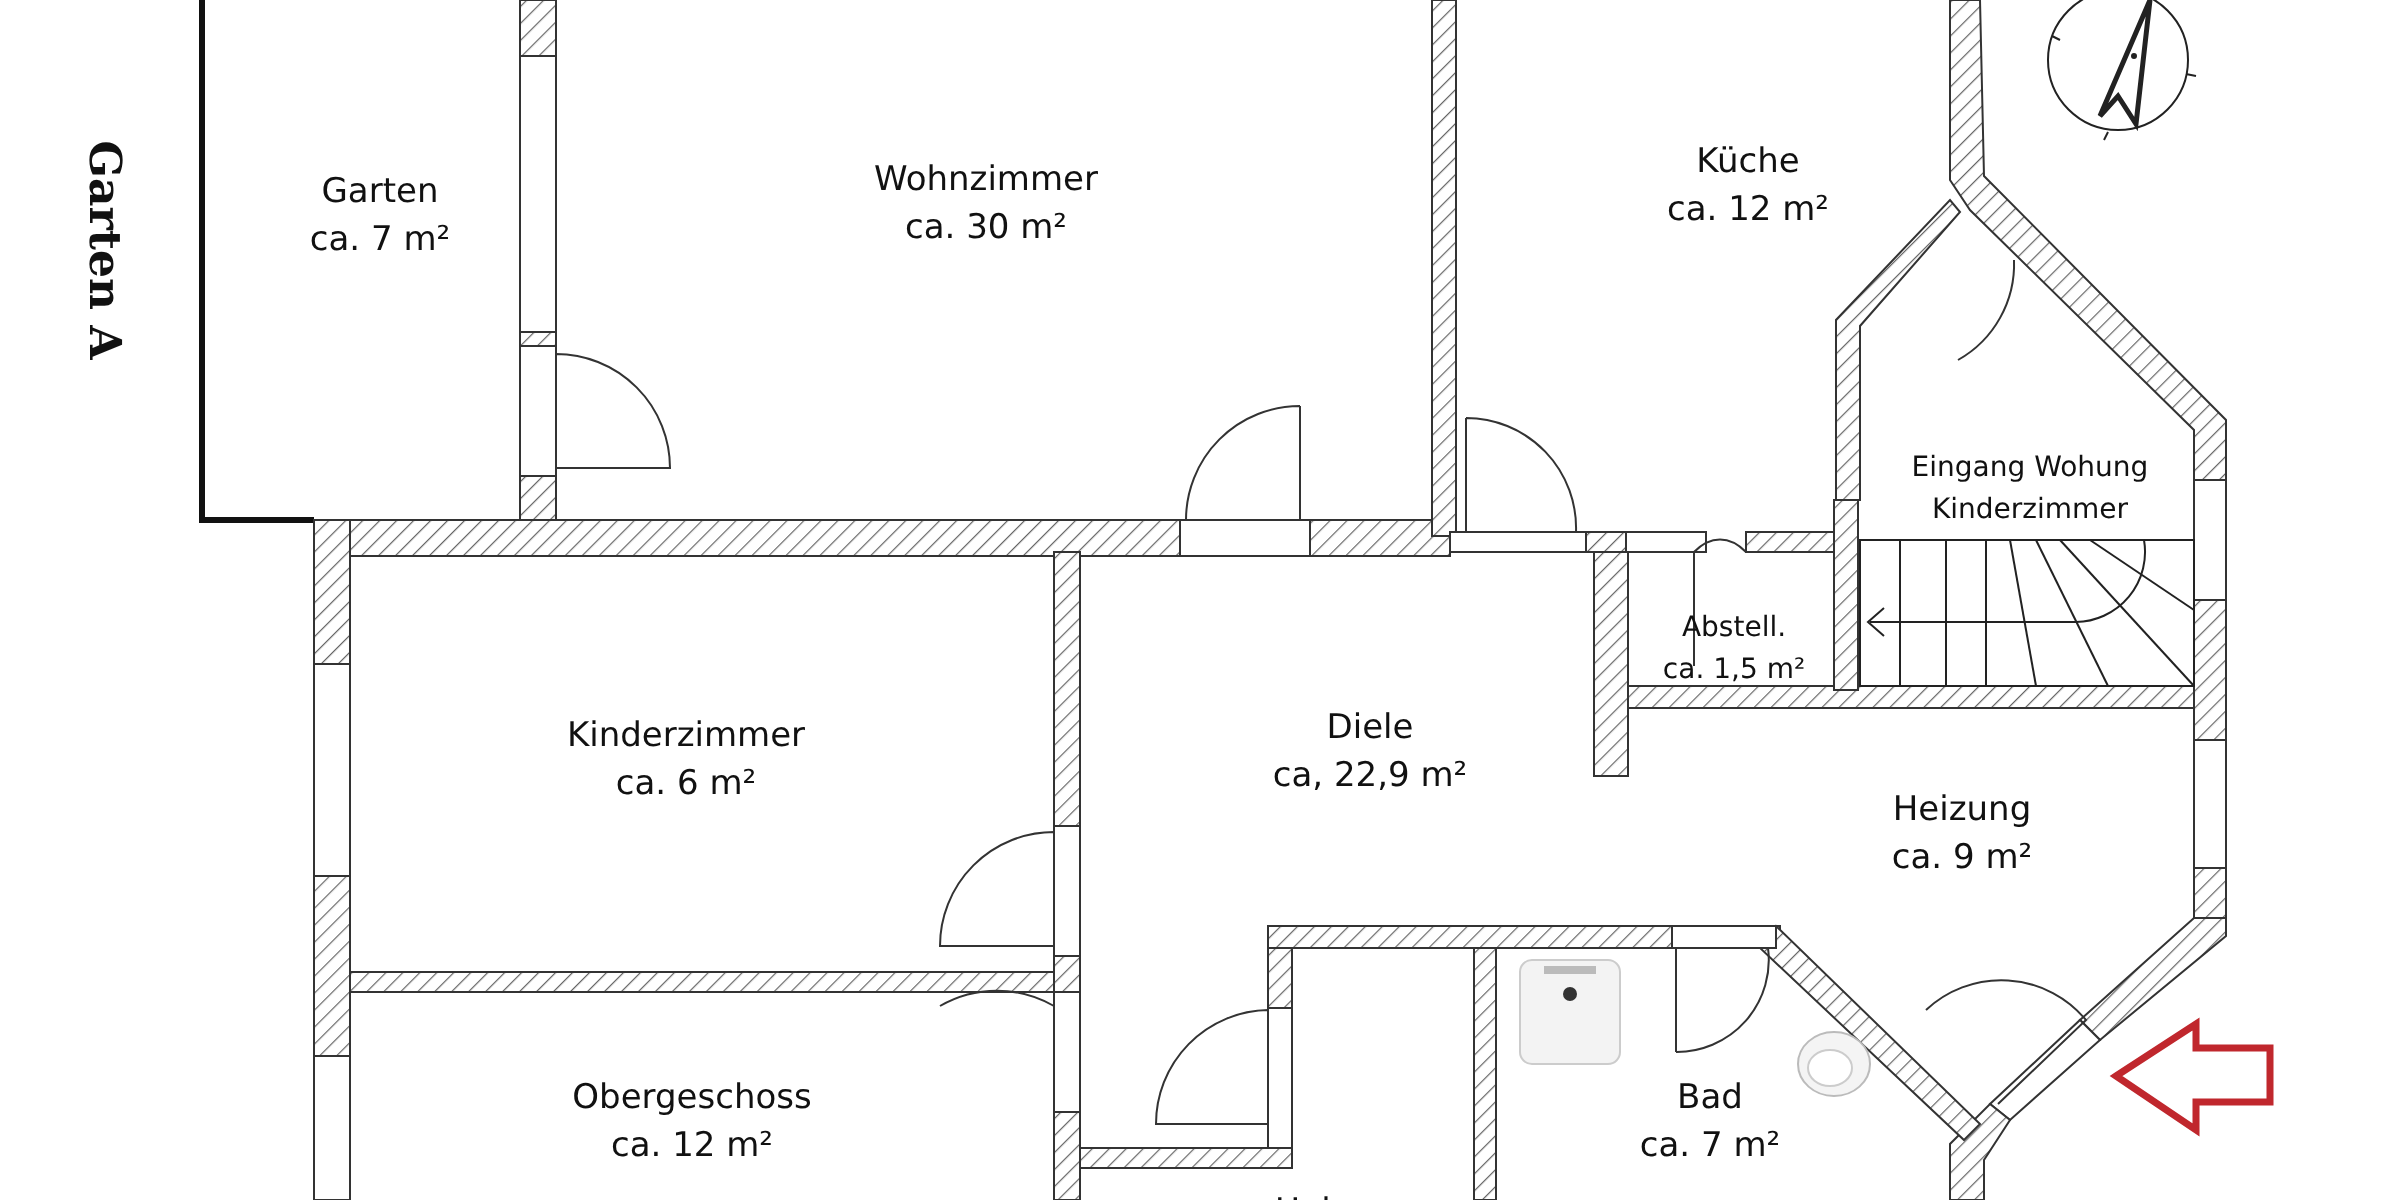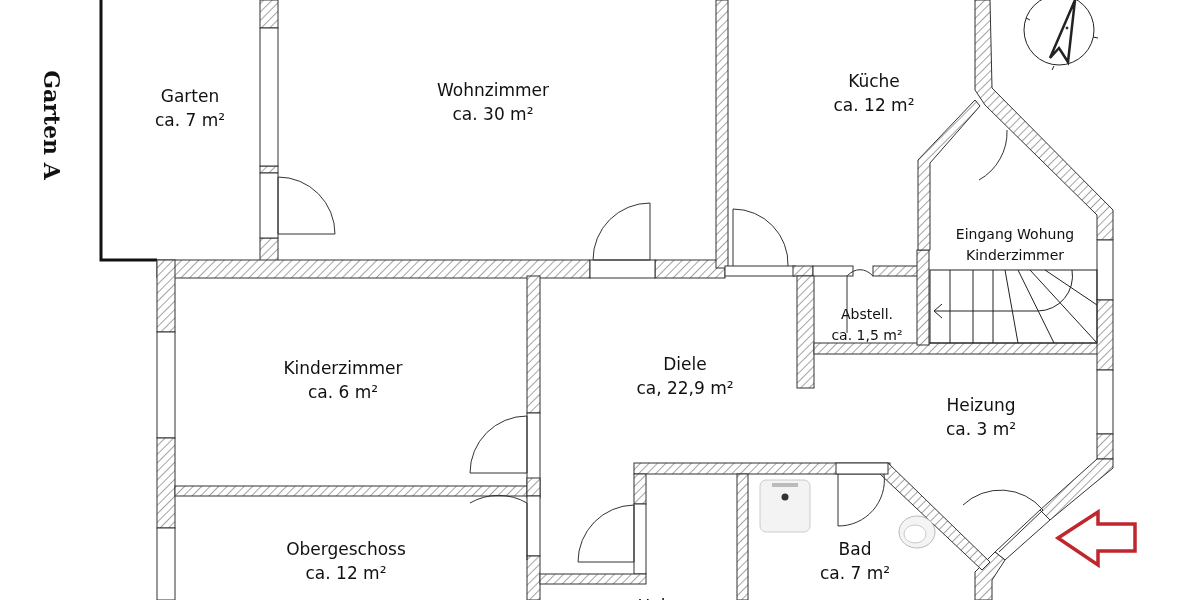--- a/index.html
+++ b/index.html
@@ -154,21 +154,21 @@
 <div class="room-label" style="left:343px;top:380px;">
   <div>Kinderzimmer</div>
   <div>ca. 6 m²</div>
 </div>
 <div class="room-label" style="left:656px;top:376px;margin-left:29px;">
   <div>Diele</div>
   <div>ca, 22,9 m²</div>
 </div>
 <div class="room-label" style="left:981px;top:417px;">
   <div>Heizung</div>
-  <div>ca. 3 m²</div>
+  <div>ca. 9 m²</div>
 </div>
 <div class="room-label" style="left:346px;top:561px;">
   <div>Obergeschoss</div>
   <div>ca. 12 m²</div>
 </div>
 <div class="room-label" style="left:855px;top:561px;">
   <div>Bad</div>
   <div>ca. 7 m²</div>
 </div>
 <div class="room-label" style="left:672px;top:606px;">

